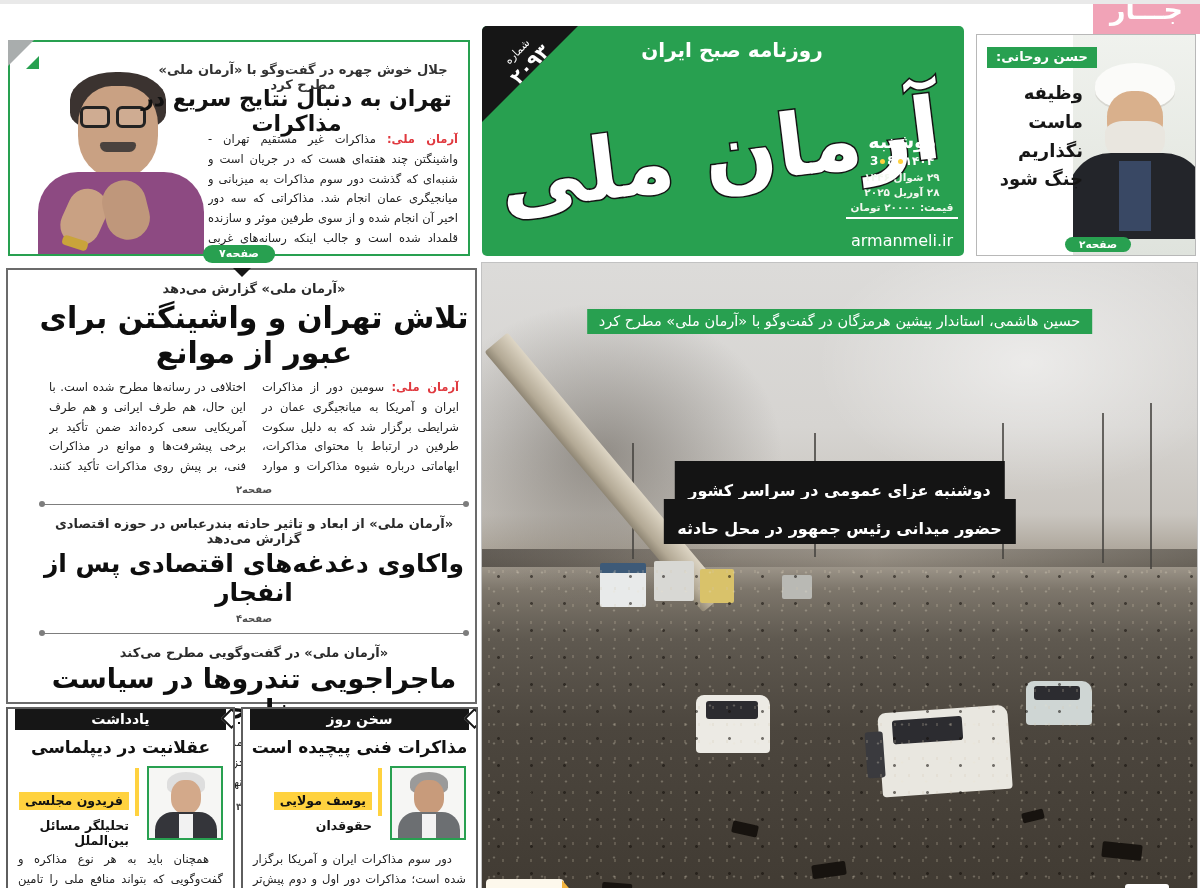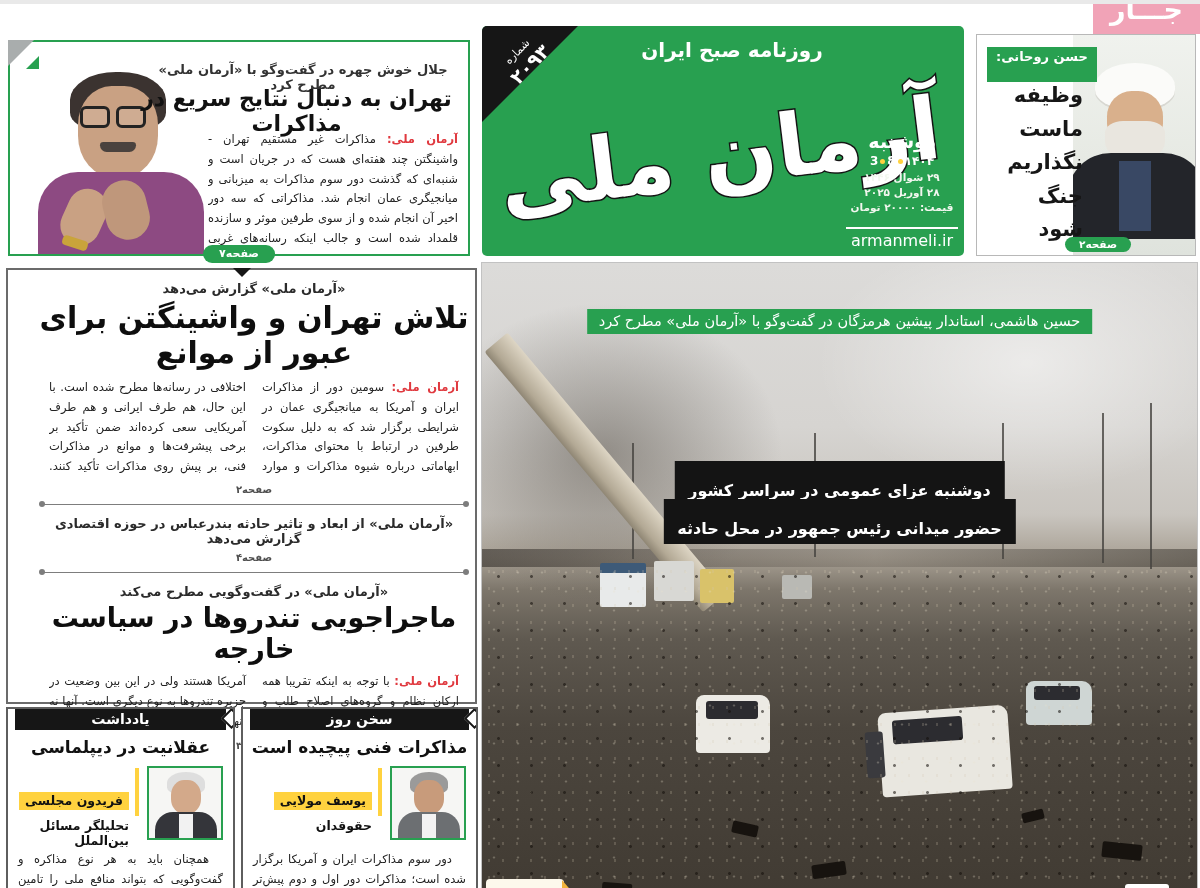--- a/index.html
+++ b/index.html
@@ -50,38 +50,38 @@
   .issue-txt .num { font-size:19px; font-weight:bold; display:block; }
   .mh-tagline { position:absolute; top:12px; left:130px; width:240px; text-align:center;
     color:#fff; font-weight:bold; font-size:20px; }
   .mh-logo { position:absolute; inset:0; }
   .mh-dates { position:absolute; right:10px; top:104px; width:104px; text-align:center; color:#fff; }
   .mh-weekday { font-size:19px; font-weight:bold; margin-bottom:2px; }
   .mh-dmain { font-size:12px; font-weight:bold; color:#fff; }
   .dot-sep { display:inline-block; width:5px; height:5px; border-radius:50%; background:#ffd23f; margin:0 2px; vertical-align:middle; }
   .mh-dsub { font-size:10.5px; font-weight:bold; margin-top:3px; color:#f2f7ef; }
   .mh-site { position:absolute; right:6px; bottom:6px; width:112px; border-top:2px solid #fff;
-    padding-top:2px; text-align:center; color:#fff; font-size:16px; direction:ltr; }
+    padding-top:12px; text-align:center; color:#fff; font-size:16px; direction:ltr; }
   
   #corner-banner { position:absolute; left:1093px; top:0; width:107px; height:30px;
     background:#f1a3b7; overflow:hidden; }
   #corner-banner span { display:block; margin-top:-10px; color:#fff; font-weight:bold;
     font-size:27px; text-align:center; letter-spacing:1px; }
   
   #rouhani-box { position:absolute; left:976px; top:30px; width:220px; height:222px;
     border:1px solid #b8b8b8; background:#fff; }
   .rh-photo { position:absolute; right:0; top:0; width:122px; height:100%; background:linear-gradient(180deg,#f0f2ee 0%,#e7eae4 55%,#dfe3dd 100%); overflow:hidden; }
   .rh-turban { position:absolute; left:22px; top:28px; width:80px; height:46px; background:#fbfbf9; border-radius:50% 50% 42% 42%; box-shadow:0 2px 0 #d8d8d2; }
   .rh-face { position:absolute; left:34px; top:56px; width:56px; height:58px; background:#d9b08c; border-radius:44%; }
   .rh-beard { position:absolute; left:32px; top:86px; width:60px; height:40px; background:#e9e6df; border-radius:30% 30% 48% 48%; }
   .rh-robe { position:absolute; left:-6px; top:118px; width:140px; height:86px; background:#23252a; border-radius:44px 44px 0 0; }
   .rh-tunic { position:absolute; left:46px; top:126px; width:32px; height:70px; background:#394864; }
   .rh-kicker { position:absolute; left:10px; top:12px; background:#28a050; color:#fff;
-    font-size:13px; font-weight:bold; padding:2px 9px 18px; }
-  .rh-headline { position:absolute; left:10px; top:44px; width:96px; font-size:21px; font-weight:bold;
+    font-size:13px; font-weight:bold; padding:2px 9px 4px; }
+  .rh-headline { position:absolute; left:10px; top:44px; width:96px; font-size:18px; font-weight:bold;
     color:#161616; line-height:1.6; text-align:right; }
   .rh-badge { position:absolute; left:88px; bottom:3px; background:#28a050; color:#fff;
     font-size:10.5px; font-weight:bold; padding:1px 14px 2px; border-radius:8px; }
   
   #sections-box { position:absolute; left:6px; top:264px; width:471px; height:436px;
     border:2px solid #6b6b6b; background:#fff; }
   .top-tri { position:absolute; left:50%; top:-2px; transform:translateX(-50%); width:0; height:0;
     border-top:9px solid #161616; border-left:9px solid transparent; border-right:9px solid transparent; }
   .sec { position:relative; text-align:center;padding-left:25px; }
   .sec-kicker { font-size:13px; font-weight:bold; color:#2b2b2b; padding-top:11px; }
@@ -225,20 +225,21 @@
     <div class="sec sec1">
       <div class="sec-kicker">«آرمان ملی» گزارش می‌دهد</div>
       <div class="sec-headline">تلاش تهران و واشینگتن برای عبور از موانع</div>
       <p class="sec-body"><span class="lead-label">آرمان ملی:</span> <span>سومین دور از مذاکرات ایران و آمریکا به میانجیگری عمان در شرایطی برگزار شد که به دلیل سکوت طرفین در ارتباط با محتوای مذاکرات، ابهاماتی درباره شیوه مذاکرات و موارد اختلافی در رسانه‌ها مطرح شده است. با این حال، هم طرف ایرانی و هم طرف آمریکایی سعی کرده‌اند ضمن تأکید بر برخی پیشرفت‌ها و موانع در مذاکرات فنی، بر پیش روی مذاکرات تأکید کنند. سیدعباس عراقچی اعلام کرد که مذاکره‌کنندگان به پایتخت‌های خود برمی‌گردند تا در گفت‌وگو با مقامات سیاسی، درباره برخی موانع رایزنی کنند.</span></p>
       <div class="sec-ref">صفحه۲</div>
       <div class="divider"></div>
     </div>
 
     <div class="sec sec2">
       <div class="sec-kicker">«آرمان ملی» از ابعاد و تاثیر حادثه بندرعباس در حوزه اقتصادی گزارش می‌دهد</div>
+      <div class="sec-headline">واکاوی دغدغه‌های اقتصادی پس از انفجار</div>
       <div class="sec-ref">صفحه۴</div>
       <div class="divider"></div>
     </div>
 
     <div class="sec sec3">
       <div class="sec-kicker">«آرمان ملی» در گفت‌وگویی مطرح می‌کند</div>
       <div class="sec-headline">ماجراجویی تندروها در سیاست خارجه</div>
       <p class="sec-body"><span class="lead-label">آرمان ملی:</span> <span>با توجه به اینکه تقریبا همه ارکان نظام و گروه‌های اصلاح طلب و اصولگرا موافق ادامه مذاکره ایران و آمریکا هستند ولی در این بین وضعیت در جزیره تندروها به نوع دیگری است. آنها نه تنها همراه با دیگران نیستند بلکه نشان داده‌اند که در هر شرایطی باید بر ساز مخالف بنوازند.</span></p>
       <div class="sec-ref">صفحه۳</div>
     </div>

